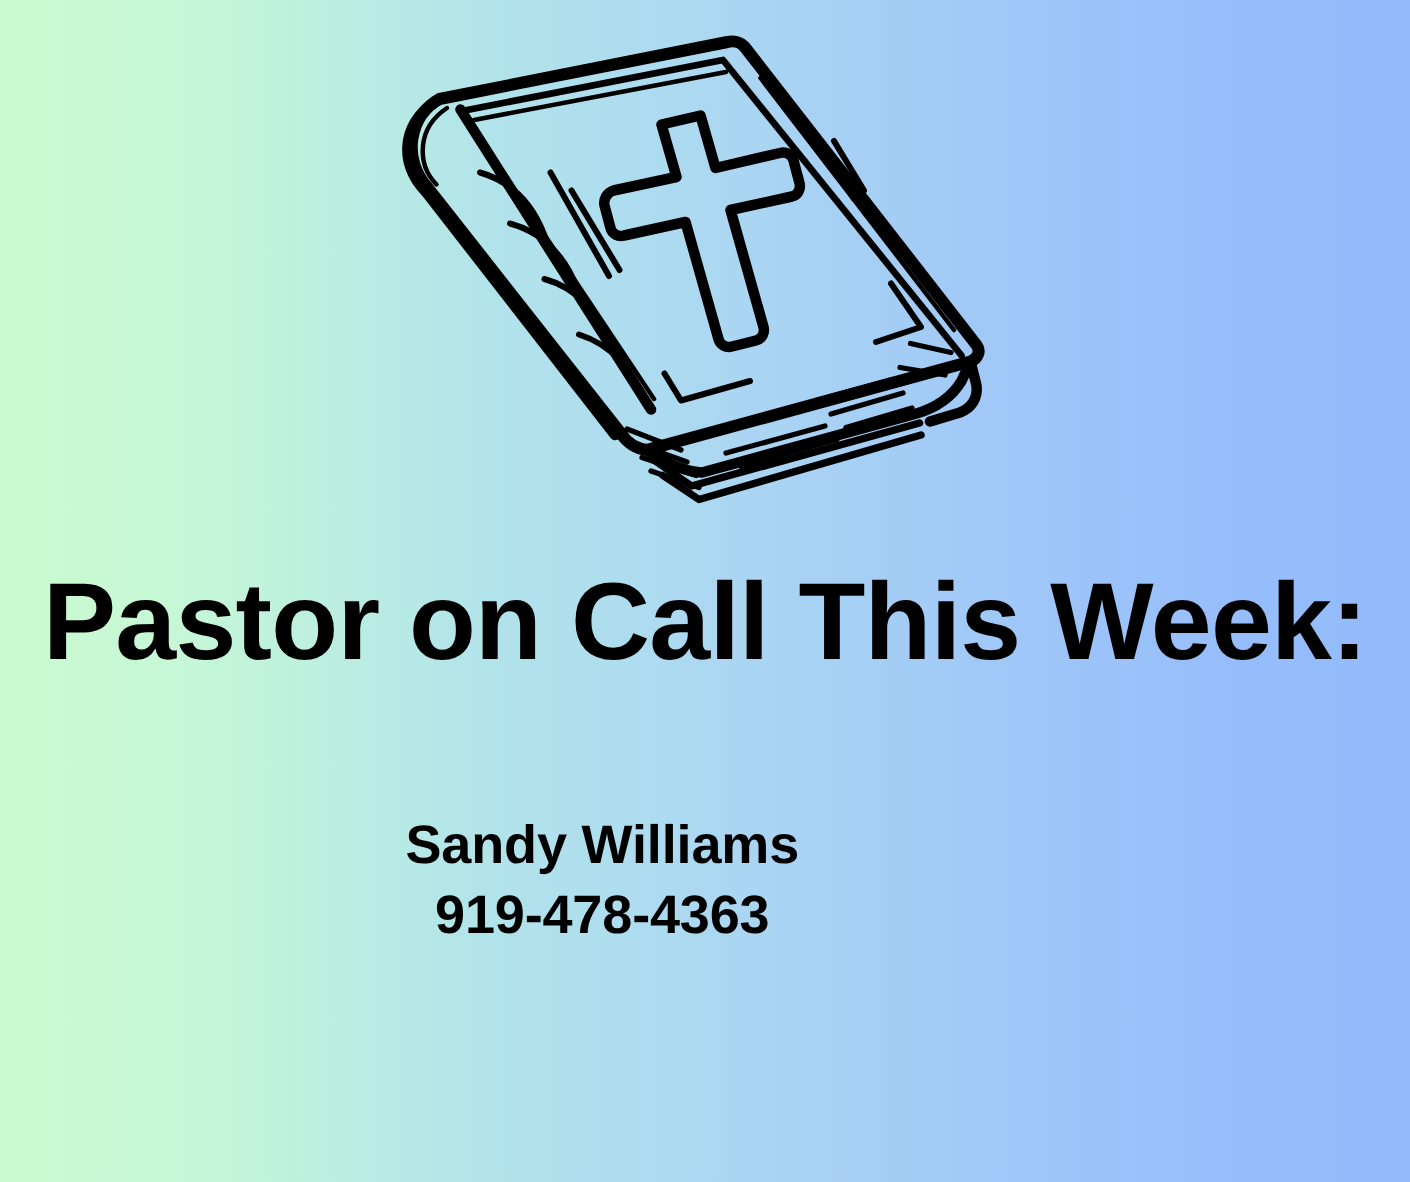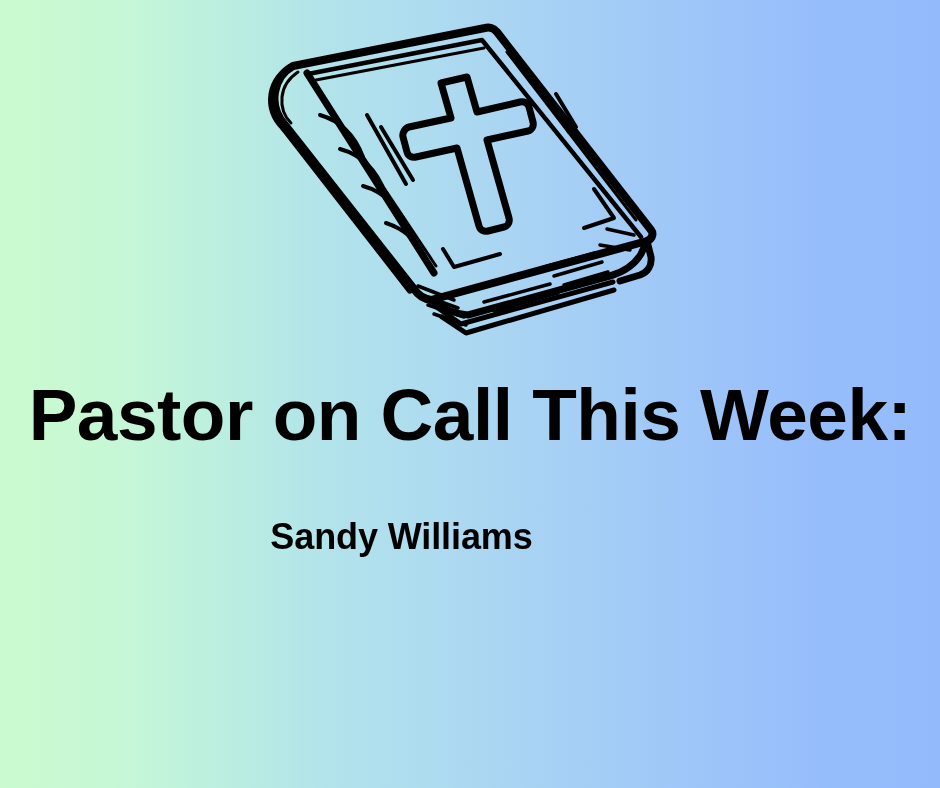--- a/index.html
+++ b/index.html
@@ -56,21 +56,21 @@
     font-weight: 700;
     line-height: 1.0;
     letter-spacing: -0.5px;
     color: #000000;
     white-space: nowrap;
   }
 
   #contact-block {
     position: absolute;
     left: 0;
-    top: 513px;
+    top: 539px;
     width: 803px;
     text-align: center;
     color: #000000;
   }
   .contact-line {
     font-size: 36px;
     font-weight: 700;
     line-height: 47px;
     letter-spacing: -0.1px;
     white-space: nowrap;
@@ -150,15 +150,16 @@
                  C154,144 150,142 149,138 L145,123 C144,119 147,114 151,113 Z" stroke-width="7"></path>
       </g>
 
     </svg>
   </div>
 
   <div id="headline">Pastor on Call This Week:</div>
 
   <div id="contact-block">
     <div class="contact-line">Sandy Williams</div>
+    <div class="contact-line">919-478-4363</div>
   </div>
 
 </div>
 
 </body></html>

